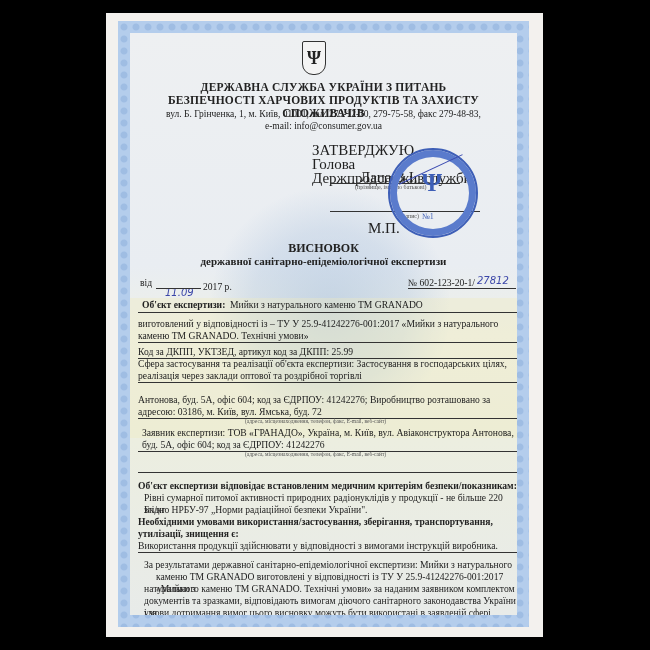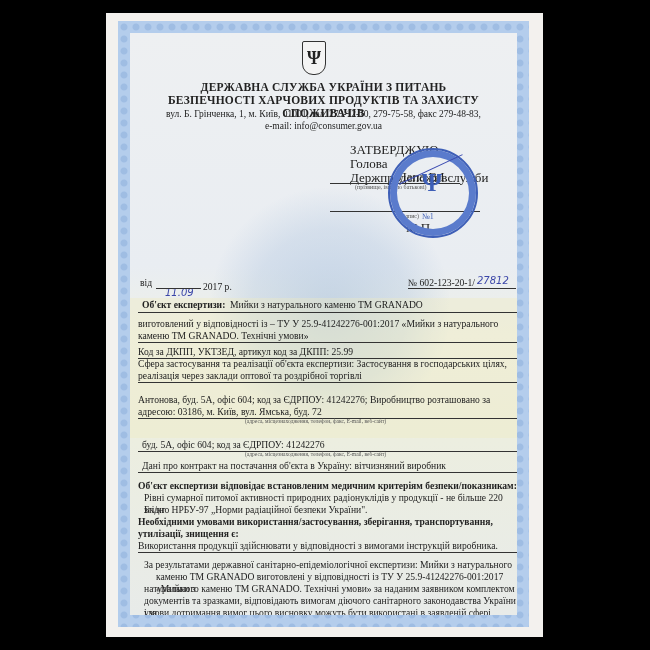--- a/index.html
+++ b/index.html
@@ -13,21 +13,21 @@
   .inner { position:absolute; left:130px; top:33px; width:387px; height:582px;
     background: linear-gradient(180deg, #eef0f2 0%, #e9edf2 40%, #eef0e6 52%, #eceee0 70%, #e8ebe9 100%);
     overflow:hidden; }
   .rosette { position:absolute; left:80px; top:150px; width:240px; height:250px; border-radius:50%;
     background: radial-gradient(circle, rgba(150,180,215,0.45) 0%, rgba(150,180,215,0.25) 45%, rgba(150,180,215,0) 70%); }
   .yellow { position:absolute; left:0; top:265px; width:387px; height:140px; background:rgba(240,236,190,0.35); }
   .abs { position:absolute; }
   .crest { left:172px; top:8px; width:22px; height:32px; border:1px solid #333; border-radius:2px 2px 11px 11px; background:#f4f4f4; display:flex; align-items:center; justify-content:center; font-size:18px; color:#222; font-weight:bold; }
   .hdr { left:0; width:387px; text-align:center; font-weight:bold; font-size:11.5px; line-height:13px; letter-spacing:0.2px; }
   .addr { left:0; width:387px; text-align:center; font-size:9.5px; line-height:12px; }
-  .approve { left:182px; font-size:13px; line-height:14px;margin-left:38px; }
+  .approve { left:182px; font-size:15px; line-height:14px; }
   .small { font-size:6px; color:#555; }
   .stamp { left:258px; top:115px; width:86px; height:86px; border-radius:50%; border:2px solid #3e5fb7; box-shadow: inset 0 0 0 5px rgba(255,255,255,0), inset 0 0 0 7px #5a7bcc; }
   .stamp-inner { position:absolute; left:22px; top:18px; width:40px; height:50px; font-size:26px; color:#3e5fb7; text-align:center; font-weight:bold; }
   .stamp-no { position:absolute; left:32px; top:62px; font-size:8px; color:#3e5fb7; }
   .sig { left:270px; top:135px; width:70px; height:20px; border-top:1.5px solid #3a4ab0; transform:rotate(-25deg); }
   .title { left:0; width:387px; text-align:center; font-weight:bold; font-size:11px; }
   .line { position:absolute; height:1px; background:#333; }
   .t { position:absolute; font-size:9.6px; line-height:11.5px; color:#222; }
   .b { font-weight:bold; }
   .hand { font-family:"DejaVu Sans", sans-serif; font-style:italic; color:#3b46a8; font-size:10px; }
@@ -57,20 +57,22 @@
   <div class="line" style="left:200px; top:178px; width:150px;"></div>
   <div class="abs small" style="top:180px; left:268px;">(підпис)</div>
   <div class="abs approve" style="top:188px; left:238px;">М.П.</div>
 
   <div class="abs stamp">
     <div class="stamp-inner">Ψ</div>
     <div class="stamp-no">№1</div>
   </div>
   <div class="abs sig"></div>
 
+  <div class="abs title" style="top:208px; font-size:12px;">ВИСНОВОК</div>
+  <div class="abs title" style="top:222px;">державної санітарно-епідеміологічної експертизи</div>
 
   <div class="t" style="left:10px; top:244px;">від</div>
   <div class="t hand" style="left:35px; top:242px;margin-top:12px;">11.09</div>
   <div class="line" style="left:26px; top:255px; width:45px;"></div>
   <div class="t" style="left:73px; top:248px;">2017 р.</div>
   <div class="t" style="left:278px; top:244px;">№ 602-123-20-1/</div>
   <div class="t hand" style="left:347px; top:242px;">27812</div>
   <div class="line" style="left:278px; top:255px; width:108px;"></div>
 
   <div class="t b" style="left:12px; top:266px;">Об'єкт експертизи:</div>
@@ -85,25 +87,25 @@
   <div class="line" style="left:8px; top:325px; width:380px;"></div>
   <div class="t" style="left:8px; top:325px;">Сфера застосування та реалізації об'єкта експертизи:  Застосування в господарських цілях,</div>
   <div class="t" style="left:8px; top:337px;">реалізація через заклади оптової та роздрібної торгівлі</div>
   <div class="line" style="left:8px; top:349px; width:380px;"></div>
 
   <div class="t" style="left:8px; top:361px;">Антонова, буд. 5А, офіс 604; код за ЄДРПОУ: 41242276; Виробництво розташовано за</div>
   <div class="t" style="left:8px; top:373px;">адресою: 03186,  м. Київ, вул.  Ямська, буд. 72</div>
   <div class="line" style="left:8px; top:385px; width:380px;"></div>
   <div class="cap" style="left:115px; top:385px;">(адреса, місцезнаходження, телефон, факс, E-mail, веб-сайт)</div>
 
+  <div class="t" style="left:12px; top:394px;">Заявник експертизи:  ТОВ «ГРАНАДО», Україна, м. Київ, вул.  Авіаконструктора Антонова,</div>
   <div class="t" style="left:12px; top:406px;">буд. 5А, офіс 604; код за ЄДРПОУ: 41242276</div>
   <div class="line" style="left:8px; top:418px; width:380px;"></div>
   <div class="cap" style="left:115px; top:418px;">(адреса, місцезнаходження, телефон, факс, E-mail, веб-сайт)</div>
 
-  <div class="t" style="left:12px; top:427px;">Дані про контракт на постачання об'єкта в Україну: вітчизняний виробник</div>
   <div class="line" style="left:8px; top:439px; width:380px;"></div>
 
   <div class="t b" style="left:8px; top:447px;">Об'єкт експертизи відповідає встановленим медичним критеріям безпеки/показникам:</div>
   <div class="t" style="left:14px; top:459px;">Рівні сумарної питомої активності природних радіонуклідів у продукції - не більше 220 Бк/кг</div>
   <div class="t" style="left:14px; top:471px;">згідно НРБУ-97 „Норми радіаційної безпеки України".</div>
 
   <div class="t b" style="left:8px; top:483px;">Необхідними умовами використання/застосування, зберігання, транспортування,</div>
   <div class="t b" style="left:8px; top:495px;">утилізації, знищення є:</div>
   <div class="t" style="left:8px; top:507px;">Використання продукції здійснювати у відповідності з вимогами інструкцій виробника.</div>
   <div class="line" style="left:8px; top:519px; width:380px;"></div>

